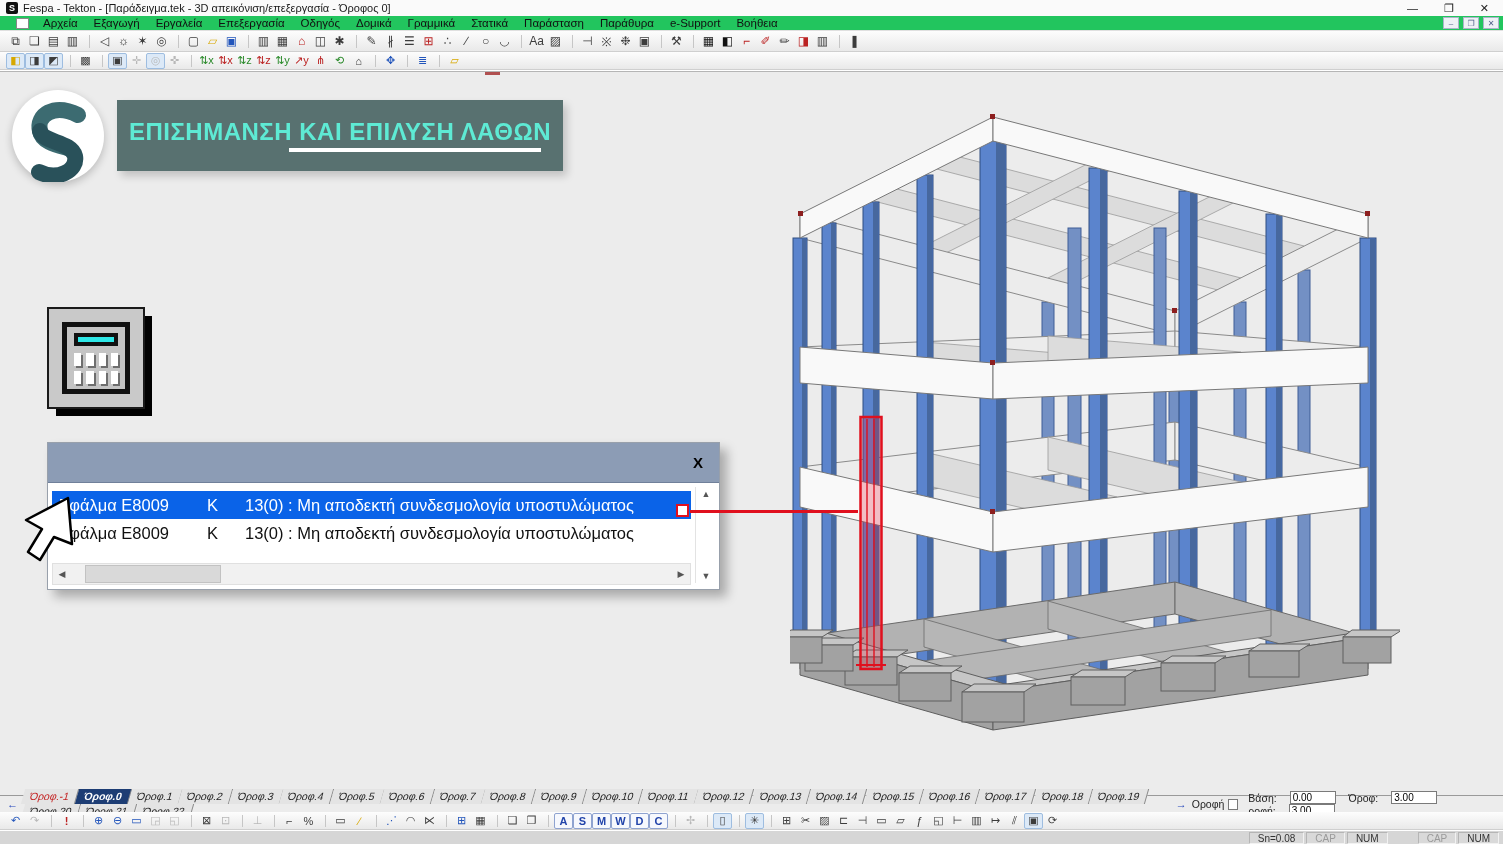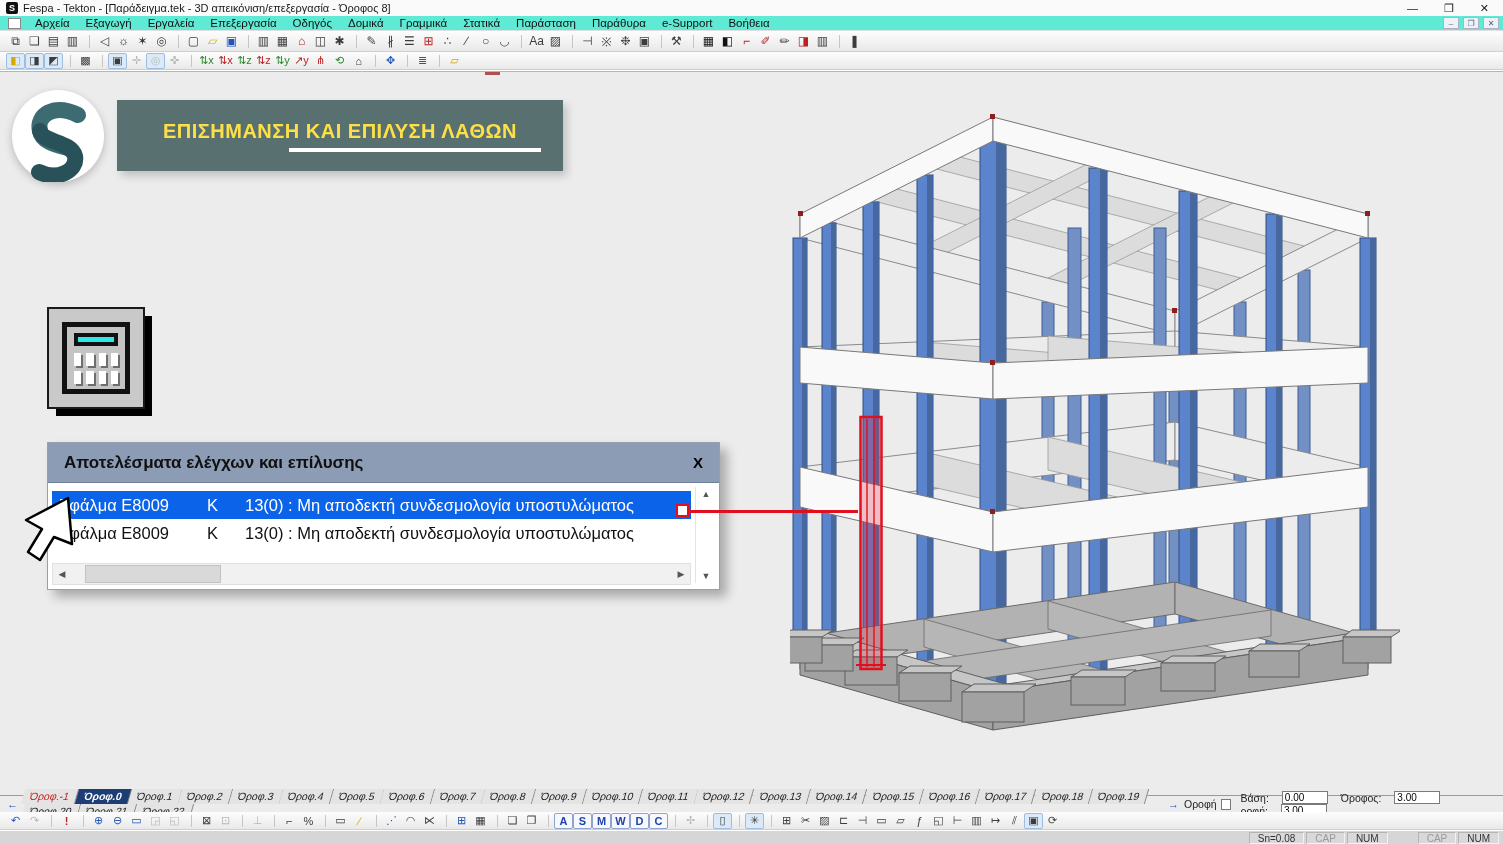--- a/index.html
+++ b/index.html
@@ -12,22 +12,22 @@
     font-family:"Liberation Sans",sans-serif;-webkit-font-smoothing:antialiased}
   #app{position:relative;width:1503px;height:844px;background:#fff}
 
   
   .titlebar{position:absolute;left:0;top:0;width:100%;height:16px;background:#fafafa;
     display:flex;align-items:center;padding:0 6px;font-size:11px;color:#1a1a1a;gap:5px}
   .appicon{width:12px;height:12px;background:#111;color:#fff;font-size:9px;font-weight:bold;
     display:inline-flex;align-items:center;justify-content:center;border-radius:2px}
   .wctrls{margin-left:auto;display:flex;gap:26px;padding-right:8px}
   .wbtn{font-size:11px;color:#222;cursor:default;line-height:14px}
-  .menubar{position:absolute;left:0;top:16px;width:100%;height:15px;background:#5eead4;
-    display:flex;align-items:center;font-size:11.5px;color:#111;padding-left:8px;border-bottom:1px solid #e0e0e0}
+  .menubar{position:absolute;left:0;top:16px;width:100%;height:15px;background:#22c55e;
+    display:flex;align-items:center;font-size:11.5px;color:#111;padding-left:16px;border-bottom:1px solid #e0e0e0}
   .menudoc{width:13px;height:11px;border:1px solid #888;background:#fff;margin-right:6px}
   .mitem{padding:0 8px;line-height:15px}
   .cctrls{margin-left:auto;display:flex;gap:4px;padding-right:4px}
   .cbtn{width:16px;height:12px;border:1px solid #aab4c8;background:#eef1f6;color:#51618a;
     font-size:8px;display:inline-flex;align-items:center;justify-content:center}
 
   
   .toolbar{position:absolute;left:0;width:100%;background:linear-gradient(#fdfdfd,#e9e9e9);
     border-bottom:1px solid #cfcfcf;display:flex;align-items:center;padding-left:6px}
   .tb1{top:31px;height:21px}
@@ -45,21 +45,21 @@
   .ltr{color:#2244aa;border:1px solid #8fa3d0;font-weight:bold;font-size:10px;background:#f6f8fd}
   .bold{font-weight:bold}
 
   
   .canvas{position:absolute;left:0;top:71px;width:1503px;height:724px;background:var(--canvas_bg);
     border-top:1px solid #b5b5b5;overflow:hidden}
   .splitmark{position:absolute;left:485px;top:0;width:15px;height:3px;background:#b05050}
 
   .banner{position:absolute;left:117px;top:28px;width:446px;height:71px;background:var(--banner_bg);
     box-shadow:4px 5px 8px rgba(0,0,0,.18);display:flex;align-items:center;justify-content:center}
-  .banner-text{color:#fde047;font-size:20px;font-weight:bold;letter-spacing:.5px;margin-top:-8px}
+  .banner-text{color:#5eead4;font-size:24px;font-weight:bold;letter-spacing:.5px;margin-top:-8px}
   .banner-underline{position:absolute;left:172px;top:48px;width:252px;height:4px;background:#fff}
 
   .logo{position:absolute;left:12px;top:18px;width:92px;height:92px;background:#fff;border-radius:50%;
     box-shadow:0 3px 8px rgba(0,0,0,.22);display:flex;align-items:center;justify-content:center}
 
   .calc{position:absolute;left:47px;top:235px;width:98px;height:102px;background:#c9c9c9;
     border:2px solid #1a1a1a;box-shadow:8px 8px 0 -1px #000}
   .calc-frame{position:absolute;left:13px;top:13px;right:13px;bottom:13px;border:5px solid #111;background:#c4c4c4}
   .calc-display{position:absolute;left:7px;top:6px;right:7px;height:13px;background:#111;
     display:flex;align-items:center;justify-content:center}
@@ -130,21 +130,21 @@
   .sind.dim{color:#9a9a9a}
   .sgap{width:26px}
 </style>
 </head>
 <body>
 
 <div id="app">
 
   <div class="titlebar">
     <span class="appicon">S</span>
-    <span>Fespa - Tekton - [Παράδειγμα.tek - 3D απεικόνιση/επεξεργασία - Όροφος 8]</span>
+    <span>Fespa - Tekton - [Παράδειγμα.tek - 3D απεικόνιση/επεξεργασία - Όροφος 0]</span>
     <span class="wctrls">
       <span class="wbtn">—</span>
         <span class="wbtn">❐</span>
         <span class="wbtn">✕</span>
     </span>
   </div>
 
   <div class="menubar">
     <span class="menudoc"></span>
     <span>
@@ -363,21 +363,20 @@
           <div class="calc-key"></div>
             <div class="calc-key"></div>
             <div class="calc-key"></div>
             <div class="calc-key"></div>
         </div>
       </div>
     </div>
 
     <div class="dialog">
       <div class="dlg-title">
-        <span>Αποτελέσματα ελέγχων και επίλυσης</span>
         <span class="dlg-close">X</span>
       </div>
       <div class="dlg-body">
         <div class="dlg-rows">
           <div class="drow selected">
             <span class="r-code">Σφάλμα E8009</span>
             <span class="r-k">Κ</span>
             <span class="r-msg">13(0) : Μη αποδεκτή συνδεσμολογία υποστυλώματος</span>
           </div>
           <div class="drow">
@@ -415,21 +414,21 @@
     <span>Οροφή</span>
     <span class="allchk"></span>
     <span>
       
         <span class="fld">
           <label class="flabel">Βάση:</label>
           <input class="finput" value="0.00" style="">
         </span>
       
         <span class="fld">
-          <label class="flabel">Όροφος:</label>
+          <label class="flabel">Όροφ:</label>
           <input class="finput" value="3.00" style="">
         </span>
       
         <span class="fld">
           <label class="flabel">ροφή:</label>
           <input class="finput" value="3.00" style="">
         </span>
       
     </span>
   </div>

